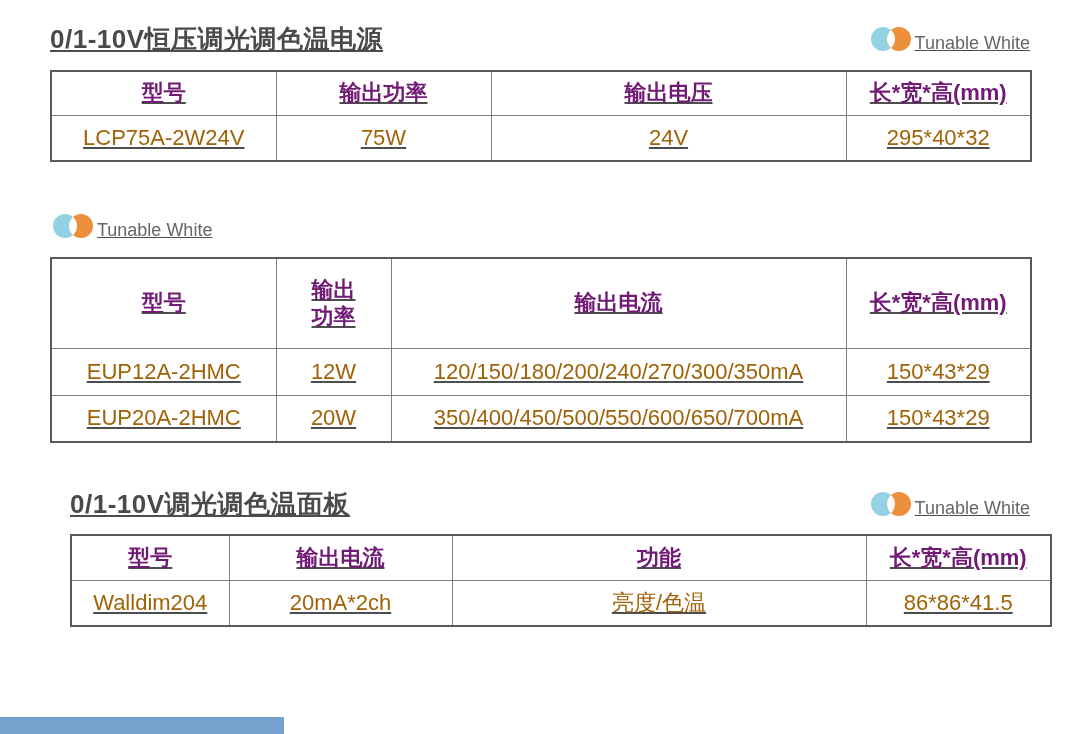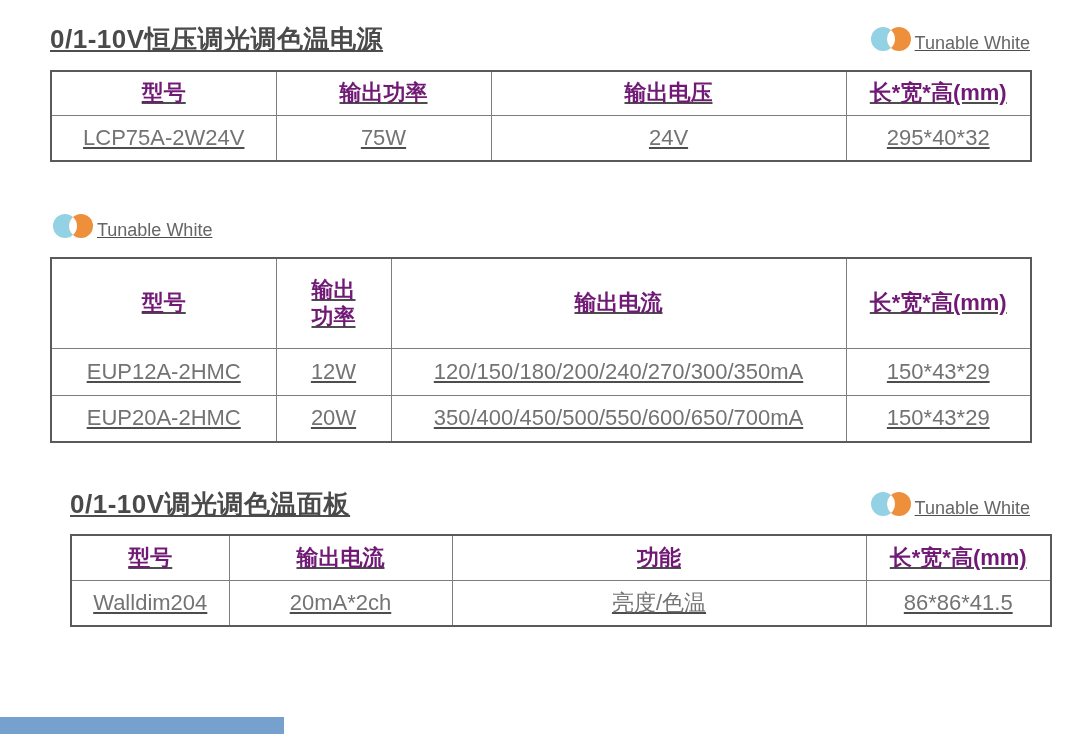--- a/index.html
+++ b/index.html
@@ -25,21 +25,21 @@
   .brand-label { font-size: 18px; color: #666; }
 
   table.spec {
     border-collapse: collapse; table-layout: fixed;
     width: 980px;
     background: #fff;
   }
   table.spec th, table.spec td {
     border: 1px solid #7e7e7e;
     text-align: center; vertical-align: middle;
-    color: #737373;
+    color: #a16207;
     overflow: hidden;
   }
   table.spec { border: 2px solid #5a5a5a; }
   table.spec tr { height: 46px; }
   table.spec th { font-size: 22px; font-weight: 700; color: #701a75; }
   table.spec td { font-size: 22px; font-weight: 400; }
   
   .t1 thead tr { height: 44px; }
   
   .t2 thead tr { height: 90px; }

